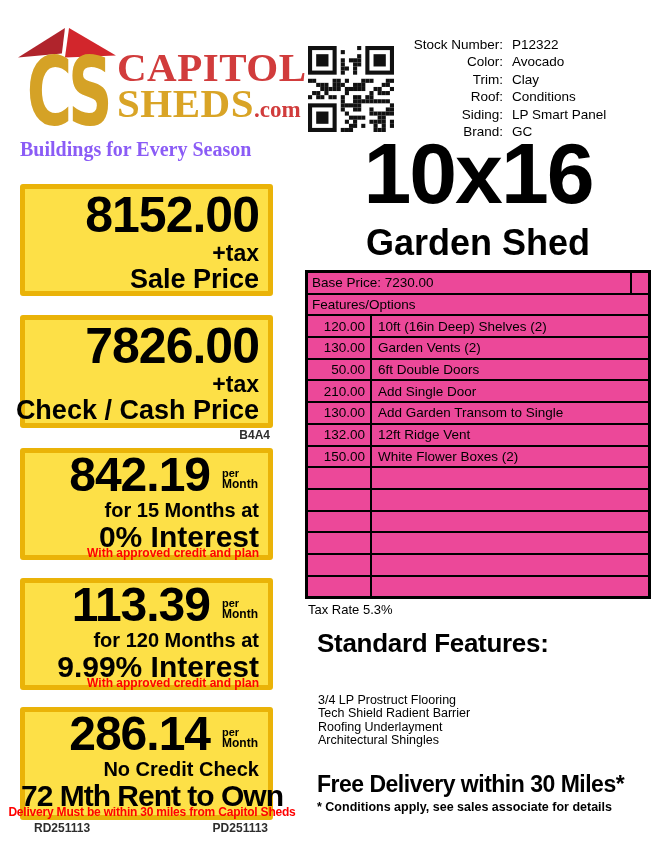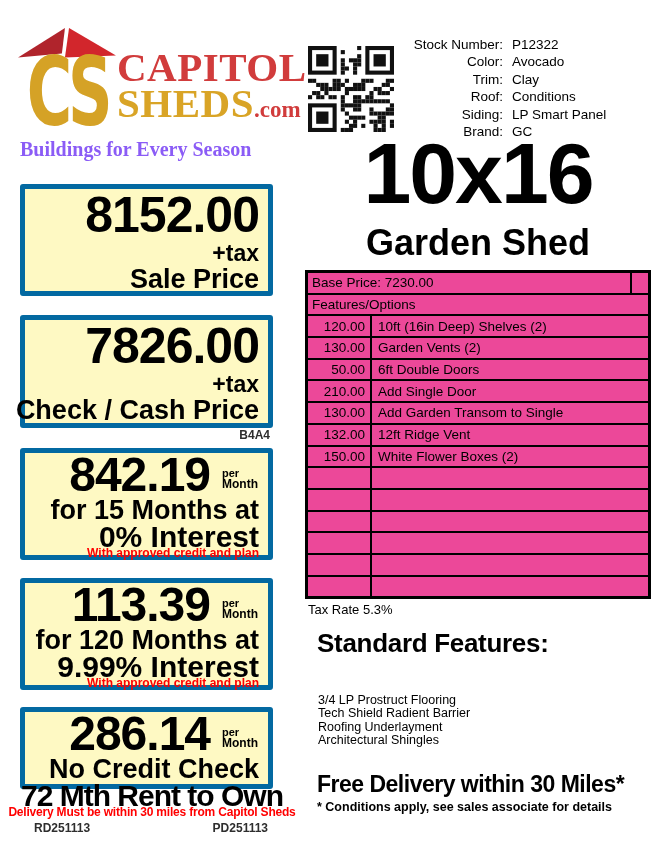--- a/index.html
+++ b/index.html
@@ -43,33 +43,33 @@
   .odesc{padding-left:6px;white-space:nowrap;}
   .tax{position:absolute;left:308px;top:602px;font-size:13px;}
 
   
   .std-head{position:absolute;left:317px;top:628px;font-size:26px;font-weight:bold;letter-spacing:-.3px;}
   .feat-list{position:absolute;left:318px;top:694px;font-size:12.5px;line-height:13.4px;}
   .free-head{position:absolute;left:317px;top:771px;font-size:23px;font-weight:bold;letter-spacing:-.5px;white-space:nowrap;}
   .cond{position:absolute;left:317px;top:800px;font-size:12.5px;font-weight:bold;white-space:nowrap;}
 
   
-  .pbox{position:absolute;left:20px;width:253px;height:112px;border:5px solid #0369a1;
-        border-radius:3px;box-sizing:border-box;background:#fef9c3;display:flex;
+  .pbox{position:absolute;left:20px;width:253px;height:112px;border:5px solid #eab308;
+        border-radius:3px;box-sizing:border-box;background:#fde047;display:flex;
         flex-direction:column;align-items:flex-end;padding:0 9px 0 20px;}
   .amt{font-size:48px;font-weight:bold;line-height:50px;letter-spacing:-1px;white-space:nowrap;}
   .amt.big{font-size:50px;line-height:52px;}
   .suffix{font-size:23px;font-weight:bold;line-height:24px;}
   .plabel{font-size:27px;font-weight:bold;line-height:29px;white-space:nowrap;}
   .amt-row{display:flex;align-items:flex-end;}
   .amt-row .amt{line-height:44px;}
   .permo{display:flex;flex-direction:column;align-items:flex-start;font-weight:bold;margin:0 1px 7px 12px;}
   .permo .per{font-size:11px;line-height:10px;}
   .permo .mon{font-size:12px;line-height:12px;}
-  .terms1{font-size:27px;font-weight:bold;line-height:26px;white-space:nowrap;}
+  .terms1{font-size:20px;font-weight:bold;line-height:26px;white-space:nowrap;}
   .terms2{font-size:30px;font-weight:bold;line-height:27px;white-space:nowrap;}
   .rednote{color:#FF0000;font-size:12px;font-weight:bold;line-height:11px;margin-top:-2px;white-space:nowrap;}
   .rto .terms2{align-self:center;letter-spacing:-1px;}
   .rto .rednote{align-self:center;letter-spacing:-.2px;}
   .code{position:absolute;font-size:12px;font-weight:bold;color:#2e2e2e;white-space:nowrap;}
 </style>
 </head>
 <body>
 
 <svg class="logo-icon" viewBox="0 0 96 100">
@@ -357,21 +357,21 @@
       <span class="per">per</span>
       <span class="mon">Month</span>
     </span>
   </div>
   <div class="terms1">for 120 Months at</div>
   <div class="terms2">9.99% Interest</div>
   <div class="rednote">With approved credit and plan</div>
 </div>
 <div class="code" style="top:690px;right:390px;margin-top:28px;">GS</div>
 
-<div class="pbox rto" style="top:707px;height:82px;">
+<div class="pbox rto" style="top:707px;height:113px;">
   <div class="amt-row">
     <span class="amt">286.14</span>
     <span class="permo">
       <span class="per">per</span>
       <span class="mon">Month</span>
     </span>
   </div>
   <div class="terms1">No Credit Check</div>
   <div class="terms2">72 Mth Rent to Own</div>
   <div class="rednote">Delivery Must be within 30 miles from Capitol Sheds</div>

